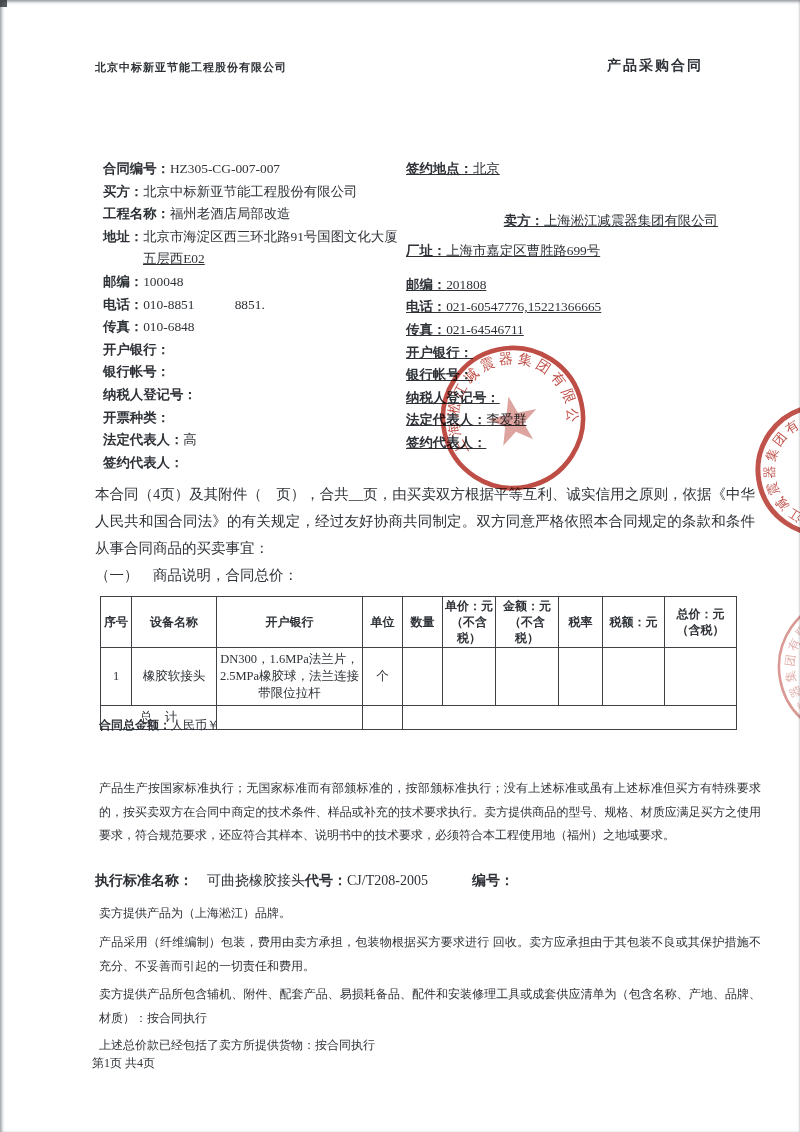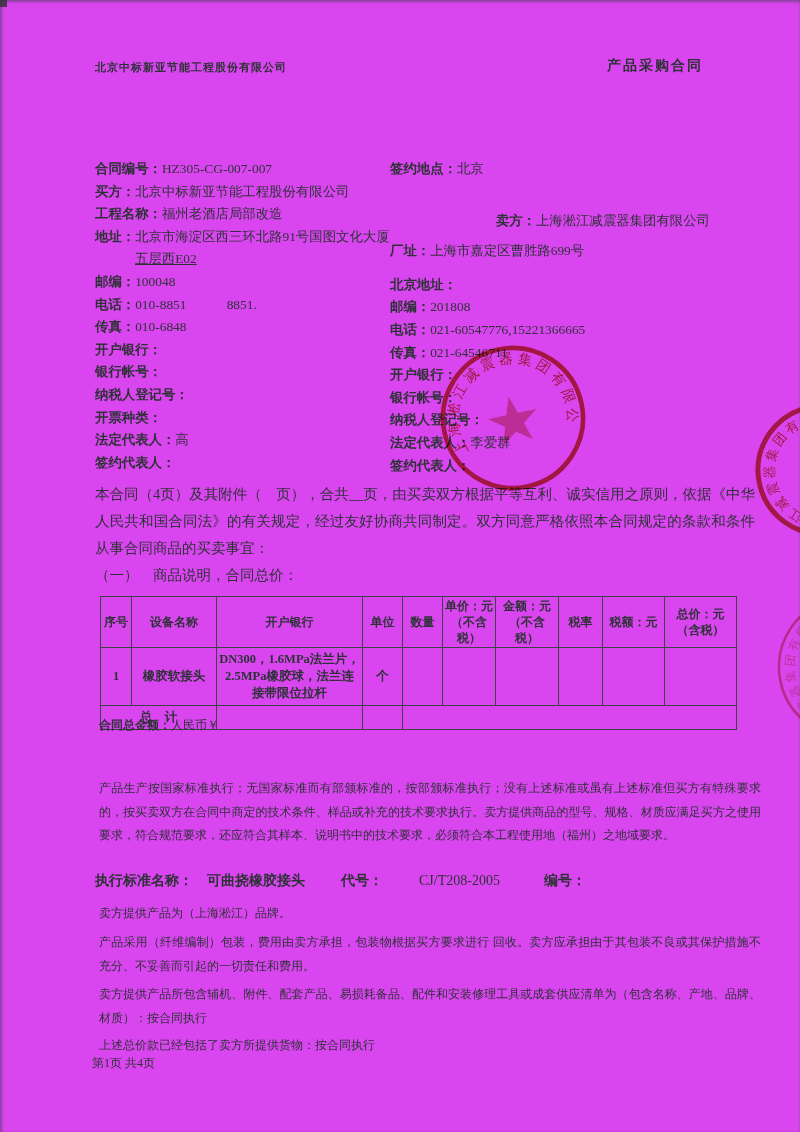--- a/index.html
+++ b/index.html
@@ -1,56 +1,56 @@
 <!DOCTYPE html>
 <html><head>
 <meta charset="utf-8">
 <style>
   html,body{margin:0;padding:0;}
   body{width:800px;height:1132px;background:#e9e9e7;}
   .page{
     position:relative;width:800px;height:1132px;overflow:hidden;
-    background:#d946ef;
+    background:#ffffff;
     box-shadow:inset 2px 2px 3px rgba(52,58,64,.45), inset -1px 0 2px rgba(90,95,100,.25);
     font-family:"Liberation Serif","DejaVu Serif",serif;
     color:#2e3237;
   }
   .abs{position:absolute;}
   .lbl{font-family:"Liberation Sans","DejaVu Sans",sans-serif;font-weight:bold;}
   
   .hdr-company{left:95px;top:60px;font-size:11px;font-weight:bold;letter-spacing:1px;
     font-family:"Liberation Sans","DejaVu Sans",sans-serif;}
   .hdr-title{left:607px;top:57px;font-size:14px;font-weight:bold;letter-spacing:2px;
     font-family:"Liberation Sans","DejaVu Sans",sans-serif;}
   
   .info-col{font-size:13.4px;}
   .info-left{left:95px;top:158px;width:300px;}
-  .info-right{left:390px;top:158px;width:320px;}
-  .iline{height:22.6px;line-height:22.6px;white-space:nowrap;}
+  .info-right{left:398px;top:158px;width:320px;text-decoration:underline;}
+  .iline{height:22.6px;line-height:22.6px;white-space:nowrap;margin-left:8px;}
   .info-left .iline:nth-of-type(5){padding-left:40px;text-decoration:underline;}   
   .info-right .iline:nth-of-type(2){margin-top:29px;text-align:right;}
   .info-right .iline:nth-of-type(3){margin-top:8px;}
   .info-right .iline:nth-of-type(4){margin-top:11px;}
   
   .intro{left:95px;top:481px;width:660px;font-size:14.5px;line-height:27px;text-align:justify;}
   .intro .heading{text-align:left;}
   
   table.goods{border-collapse:collapse;table-layout:fixed;left:100px;top:596px;width:636px;
     font-size:12.5px;}
   table.goods td,table.goods th{border:1.4px solid #3e4246;padding:1px 2px;text-align:center;
-    vertical-align:middle;font-weight:bold;overflow:hidden;}
+    vertical-align:middle;font-weight:normal;overflow:hidden;}
   table.goods th{white-space:pre-line;line-height:16px;height:40px;font-weight:bold;
     font-family:"Liberation Sans","DejaVu Sans",sans-serif;font-size:12px;}
   table.goods .r-data td{height:55px;line-height:17px;}
   table.goods .r-total td{height:21px;line-height:21px;}
   
   .term{left:99px;width:662px;font-size:12px;line-height:23.5px;text-align:justify;}
   .oneline{white-space:nowrap;text-align:left;}
   .std-line{left:95px;top:872px;width:680px;font-size:14px;white-space:nowrap;}
-  .std-line .g1{margin-left:14px;font-weight:bold;} .std-line .g2{margin-left:36px;} .std-line .g3{margin-left:44px;}
+  .std-line .g1{margin-left:14px;} .std-line .g2{} .std-line .g3{margin-left:44px;}
   .footer{left:92px;top:1055px;font-size:12px;}
   
   .stamp-layer{left:0;top:0;pointer-events:none;mix-blend-mode:multiply;}
   .corner-mark{left:0;top:0;width:7px;height:7px;background:#2c3136;opacity:.8;}
 </style>
 </head>
 <body>
 
 <div class="page">
 
@@ -125,23 +125,20 @@
       </div>
 
       <div class="iline">
         <span class="lbl">卖方：</span><span class="val">上海淞江减震器集团有限公司</span>
       </div>
 
       <div class="iline">
         <span class="lbl">厂址：</span><span class="val">上海市嘉定区曹胜路699号</span>
       </div>
 
-      <div class="iline">
-        <span class="lbl">北京地址：</span><span class="val"></span>
-      </div>
 
       <div class="iline">
         <span class="lbl">邮编：</span><span class="val">201808</span>
       </div>
 
       <div class="iline">
         <span class="lbl">电话：</span><span class="val">021-60547776,15221366665</span>
       </div>
 
       <div class="iline">

